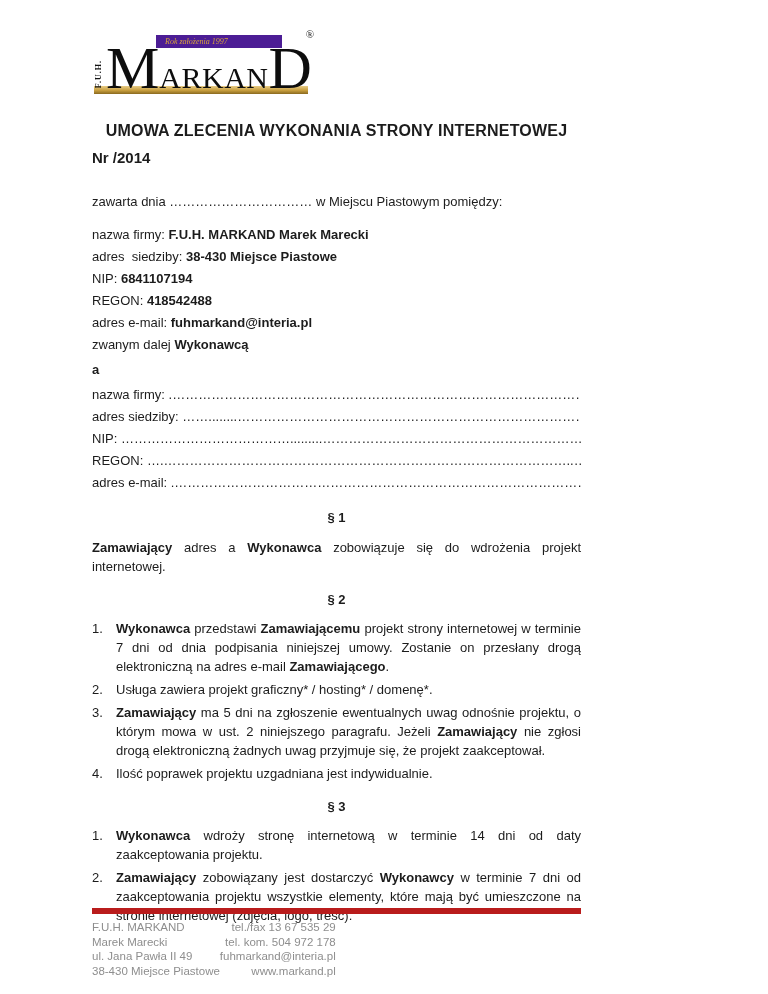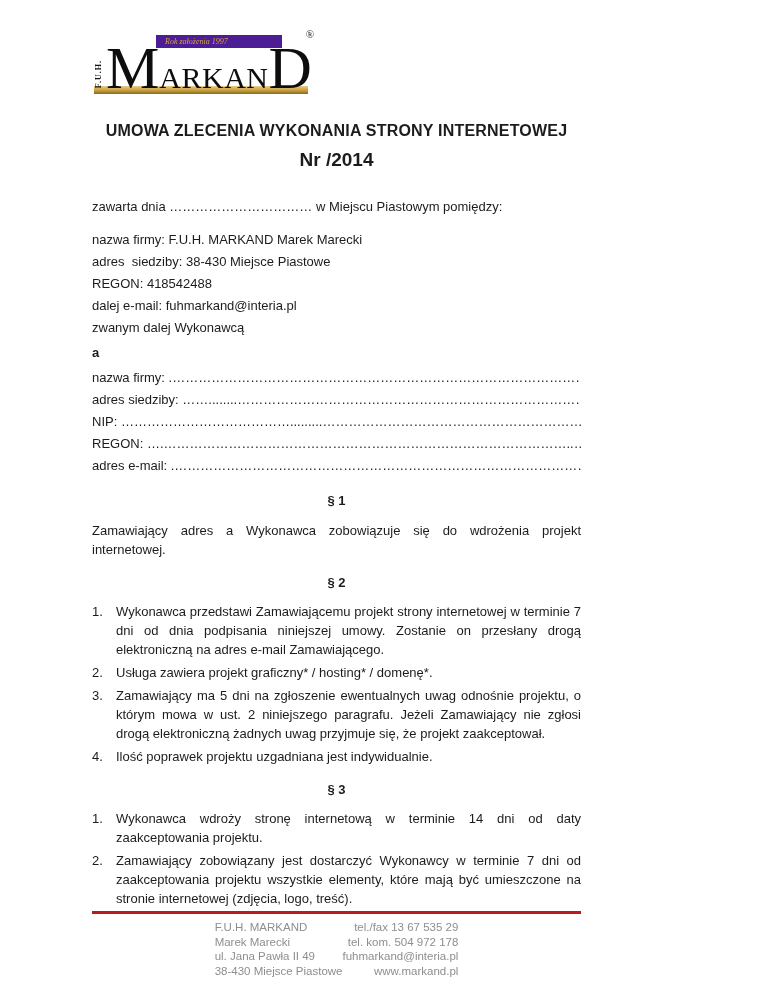--- a/index.html
+++ b/index.html
@@ -2,21 +2,21 @@
 <html><head>
 <meta charset="utf-8">
 <style>
   html,body { margin:0; padding:0; background:#ffffff; }
   .page {
     position:relative; width:669px; height:994px; background:#fff;
     font-family:"Liberation Sans","DejaVu Sans",sans-serif;
     font-size:13px; color:#1c1c1c; box-sizing:border-box;
     padding:0 88px 0 92px; overflow:hidden;
   }
-  .b { font-weight:normal; }
+  .b { font-weight:bold; }
 
   
   .logo { position:relative; width:214px; height:70px; margin:28px 0 0 2px; }
   .logo-bar { position:absolute; left:0; right:0; bottom:4px; height:8px; z-index:0;
     background:linear-gradient(180deg,#e8cc85 0%,#c79e3e 55%,#8a691f 100%); }
   .logo-word { position:absolute; left:12px; bottom:0; z-index:1; white-space:nowrap;
     font-family:"Liberation Serif","DejaVu Serif",serif; color:#0d0d0d; line-height:1; }
   .logo-m,.logo-d { font-size:60px; }
   .logo-arkan { font-size:30px; letter-spacing:0.5px; }
   .logo-fuh { position:absolute; left:0; bottom:10px; z-index:2;
@@ -24,41 +24,41 @@
     font:bold 8px "Liberation Serif","DejaVu Serif",serif; letter-spacing:1px; color:#111; }
   .logo-banner { position:absolute; top:7px; left:62px; width:126px; height:13px; z-index:2;
     background:#4c1d95; color:#d9a33c; box-sizing:border-box; padding-left:9px;
     font:italic 8px "Liberation Serif","DejaVu Serif",serif;
     display:flex; align-items:center;text-align:right; }
   .logo-reg { position:absolute; top:0; right:-6px; z-index:2;
     font:11px "Liberation Serif","DejaVu Serif",serif; }
 
   
   .title { margin:24px 0 0; text-align:center; font-size:16px; font-weight:bold; letter-spacing:0.2px; }
-  .subtitle { margin-top:9px; text-align:center; font-size:19px; font-weight:bold; }
+  .subtitle { margin-top:9px; text-align:left; font-size:15px; font-weight:bold; }
 
   
   .intro { margin:26px 0 0; line-height:20px; }
   .block { margin-top:12px; }
   .block .line { line-height:22px; white-space:pre; overflow:hidden; }
   .connector { margin-top:3px; line-height:22px; font-weight:bold; }
   .client-block { margin-top:3px; }
 
   .sec-head { text-align:center; font-weight:bold; margin-top:15px; line-height:18px; }
   .para { margin:11px 0 0; line-height:19px; text-align:justify; }
   .olist { margin-top:10px; }
   .oli { display:flex; margin-bottom:4px; line-height:19px; }
   .num { flex:0 0 24px; }
   .otext { flex:1; text-align:justify; }
 
   
   .footer { position:absolute; left:92px; right:88px; bottom:16px;
     font-size:11.5px; color:#8e8e8e; }
-  .footer-cols { display:flex; justify-content:center;
-    border-top:3px solid #b91c1c; padding-top:6px; }
+  .footer-cols { display:flex; justify-content:flex-start;
+    border-top:6px solid #b91c1c; padding-top:6px; }
   .footer-cols .line { line-height:14.5px; white-space:pre; }
   .footer-right { text-align:right; }
   .footer-page { text-align:center; margin-top:1px; line-height:15px; }
   .footer-page .b { color:#666; }
 </style>
 </head>
 <body>
 
 <div class="page">
 
@@ -73,22 +73,23 @@
   </div>
 
   <h1 class="title">UMOWA ZLECENIA WYKONANIA STRONY INTERNETOWEJ</h1>
   <div class="subtitle">Nr /2014</div>
 
   <p class="intro">zawarta dnia …………………………… w Miejscu Piastowym pomiędzy:</p>
 
   <div class="block">
       <div class="line"><span>nazwa firmy: </span><span class="b">F.U.H. MARKAND Marek Marecki</span></div>
       <div class="line"><span>adres  siedziby: </span><span class="b">38-430 Miejsce Piastowe</span></div>
+      <div class="line"><span>NIP: </span><span class="b">6841107194</span></div>
       <div class="line"><span>REGON: </span><span class="b">418542488</span></div>
-      <div class="line"><span>dalej e-mail: </span><span class="b">fuhmarkand@interia.pl</span></div>
+      <div class="line"><span>adres e-mail: </span><span class="b">fuhmarkand@interia.pl</span></div>
       <div class="line"><span>zwanym dalej </span><span class="b">Wykonawcą</span></div>
     </div>
 
   <div class="connector">a</div>
 
   <div class="block client-block">
       <div class="line"><span>nazwa firmy: .…………………………………………………………………………………….………………………………</span></div>
       <div class="line"><span>adres siedziby: ……........………………………………………………………………………………………………………</span></div>
       <div class="line"><span>NIP: ………………………………….........……………………………………………………………………………………</span></div>
       <div class="line"><span>REGON: ….…………………………………………………………………………………..………………………………</span></div>

